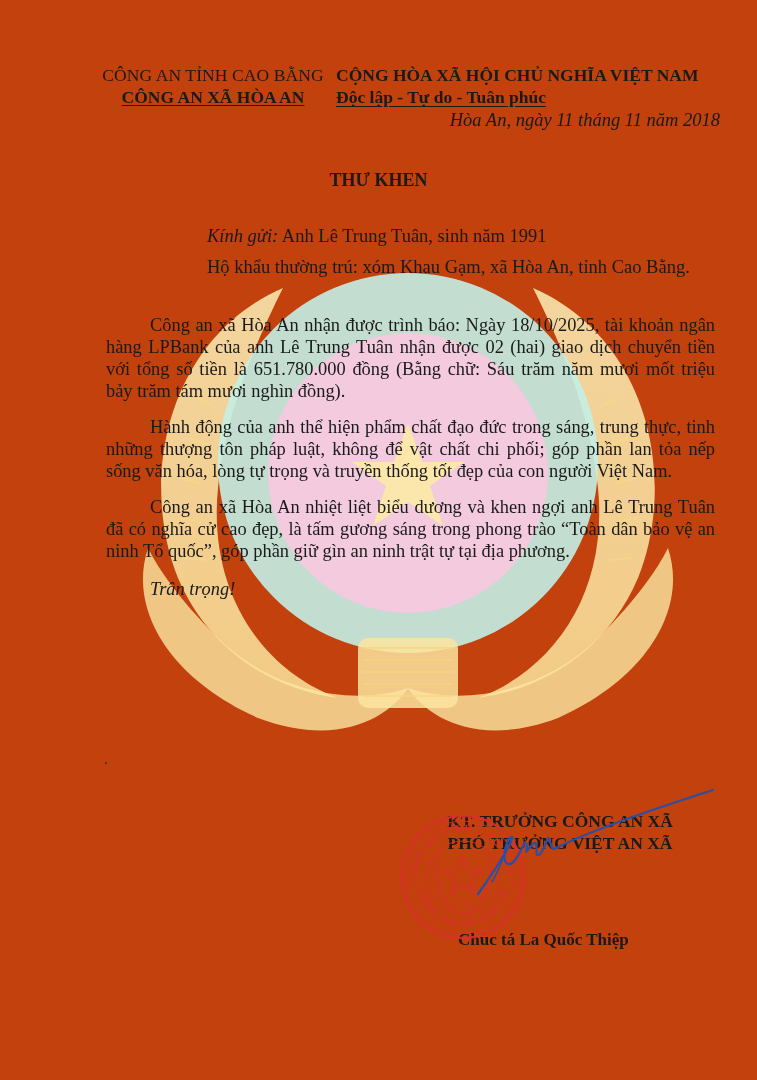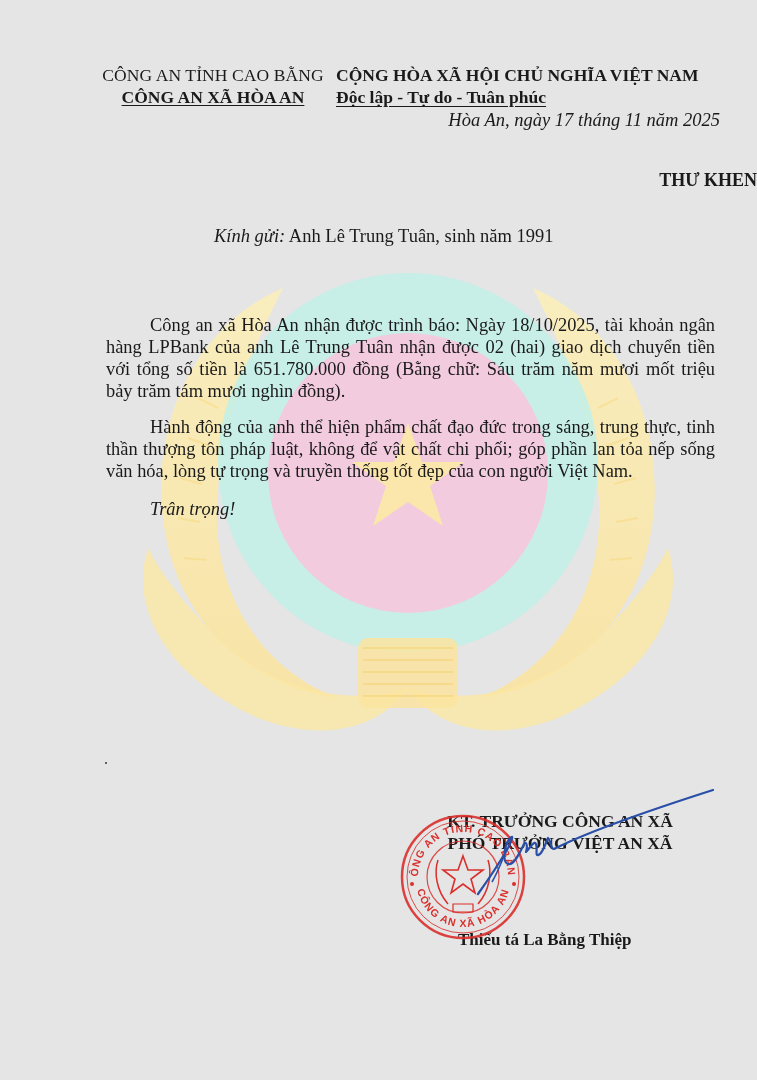--- a/index.html
+++ b/index.html
@@ -1,39 +1,39 @@
 <!DOCTYPE html>
 <html><head>
 <meta charset="utf-8">
 <style>
   html, body { margin: 0; padding: 0; }
   body {
     width: 757px; height: 1080px; background: #ffffff; overflow: hidden;
     font-family: "Liberation Serif", "DejaVu Serif", serif; color: #1a1a1a;
     position: relative;
   }
-  .page { position: absolute; inset: 0; background: #e5e5e5; }
+  .page { position: absolute; inset: 0; background: #c2410c; }
 
   
   .watermark { position: absolute; left: 108px; top: 248px; width: 600px; height: 520px; z-index: 0; }
 
   .layer { position: relative; z-index: 1; }
 
   .hdr-left { position: absolute; left: 88px; top: 64px; width: 250px; text-align: center; font-size: 17.5px; line-height: 22px; }
   .hdr-left .l1 { font-weight: normal; letter-spacing: 0.1px; }
   .hdr-left .l2 { font-weight: bold; }
   .hdr-left .l2 .ul { text-decoration: underline; text-decoration-thickness: 1px; text-underline-offset: 2px; }
 
   .hdr-right { position: absolute; left: 336px; top: 64px; width: 390px; font-size: 17.5px; line-height: 22px; font-weight: bold; }
   .hdr-right .motto { text-decoration: underline; text-decoration-thickness: 1px; text-underline-offset: 3px; }
   .date-line { position: absolute; left: 420px; top: 110px; width: 300px; text-align: right; font-style: italic; font-size: 18.5px; }
 
-  .title { position: absolute; left: 0; right: 0; top: 170px; text-align: right; font-weight: bold; font-size: 18px; }
+  .title { position: absolute; left: 0; right: 0; top: 170px; text-align: center; font-weight: bold; font-size: 18px; }
 
-  .recipient { position: absolute; left: 214px; top: 221px; font-size: 18.5px; line-height: 31px; }
+  .recipient { position: absolute; left: 207px; top: 221px; font-size: 18.5px; line-height: 31px; }
   .recipient i { font-style: italic; }
 
   .body { position: absolute; left: 106px; top: 314px; width: 609px; font-size: 18.4px; line-height: 22px; text-align: justify; }
   .body p { margin: 0 0 14px 0; text-indent: 44px; }
   .body p.closing { font-style: italic; margin-top: 16px; }
 
   .dot { position: absolute; left: 105px; top: 762px; width: 2px; height: 2px; background: #333; border-radius: 50%; }
 
   .sig-block { position: absolute; left: 400px; top: 766px; width: 320px; text-align: center; font-weight: bold; font-size: 17.5px; line-height: 22px; margin-top: 44px; }
   .signer { position: absolute; left: 458px; top: 930px; font-weight: bold; font-size: 17px; }
@@ -80,33 +80,35 @@
 
     <div class="hdr-left">
       <div class="l1">CÔNG AN TỈNH CAO BẰNG</div>
       <div class="l2"><span class="ul">CÔNG AN XÃ HÒA AN</span></div>
     </div>
 
     <div class="hdr-right">
       <div>CỘNG HÒA XÃ HỘI CHỦ NGHĨA VIỆT NAM</div>
       <div class="motto" style="display:inline-block">Độc lập - Tự do - Tuân phúc</div>
     </div>
-    <div class="date-line">Hòa An, ngày 17 tháng 11 năm 2025</div>
+    <div class="date-line">Hòa An, ngày 11 tháng 11 năm 2018</div>
 
     <div class="title">THƯ KHEN</div>
 
     <div class="recipient">
       <div>
         <i>Kính gửi:</i><span> Anh Lê Trung Tuân, sinh năm 1991</span>
       </div>
+      <div>Hộ khẩu thường trú: xóm Khau Gạm, xã Hòa An, tỉnh Cao Bằng.</div>
     </div>
 
     <div class="body">
       <p>Công an xã Hòa An nhận được trình báo: Ngày 18/10/2025, tài khoản ngân hàng LPBank của anh Lê Trung Tuân nhận được 02 (hai) giao dịch chuyển tiền với tổng số tiền là 651.780.000 đồng (Bằng chữ: Sáu trăm năm mươi mốt triệu bảy trăm tám mươi nghìn đồng).</p>
-      <p>Hành động của anh thể hiện phẩm chất đạo đức trong sáng, trung thực, tinh thần thượng tôn pháp luật, không để vật chất chi phối; góp phần lan tỏa nếp sống văn hóa, lòng tự trọng và truyền thống tốt đẹp của con người Việt Nam.</p>
+      <p>Hành động của anh thể hiện phẩm chất đạo đức trong sáng, trung thực, tinh những thượng tôn pháp luật, không để vật chất chi phối; góp phần lan tỏa nếp sống văn hóa, lòng tự trọng và truyền thống tốt đẹp của con người Việt Nam.</p>
+      <p>Công an xã Hòa An nhiệt liệt biểu dương và khen ngợi anh Lê Trung Tuân đã có nghĩa cử cao đẹp, là tấm gương sáng trong phong trào “Toàn dân bảo vệ an ninh Tổ quốc”, góp phần giữ gìn an ninh trật tự tại địa phương.</p>
       <p class="closing">Trân trọng!</p>
     </div>
 
     <div class="dot"></div>
 
     <div class="sig-block">
       <div>KT. TRƯỞNG CÔNG AN XÃ</div>
       <div>PHÓ TRƯỞNG VIỆT AN XÃ</div>
     </div>
 
@@ -129,15 +131,15 @@
       <circle cx="116" cy="72" r="2" fill="#d9302c"></circle>
       <path d="M40 48 C36 60 38 78 50 92 M90 48 C94 60 92 78 80 92" stroke="#d9302c" stroke-width="1.5" fill="none"></path>
       <path d="M55 92 h20 v8 h-20 Z" stroke="#d9302c" stroke-width="1.2" fill="none"></path>
     </svg>
 
     <svg class="signature" viewBox="0 0 250 120">
       <path d="M10 112 C20 98 32 80 40 66 C44 58 46 52 42 56 C36 64 34 80 40 82 C46 84 52 70 56 62 C58 58 60 64 58 70 C62 66 66 58 68 62 C70 68 66 76 72 72 C76 68 78 60 80 56 C84 60 82 70 88 66 C120 50 170 32 245 8" stroke="#2a4fa8" stroke-width="2.2" fill="none" stroke-linecap="round" stroke-linejoin="round"></path>
       <path d="M38 70 C34 78 30 90 24 100" stroke="#2a4fa8" stroke-width="1.6" fill="none"></path>
     </svg>
 
-    <div class="signer">Thiếu tá La Bằng Thiệp</div>
+    <div class="signer">Chúc tá La Quốc Thiệp</div>
   </div>
 </div>
 
 </body></html>

